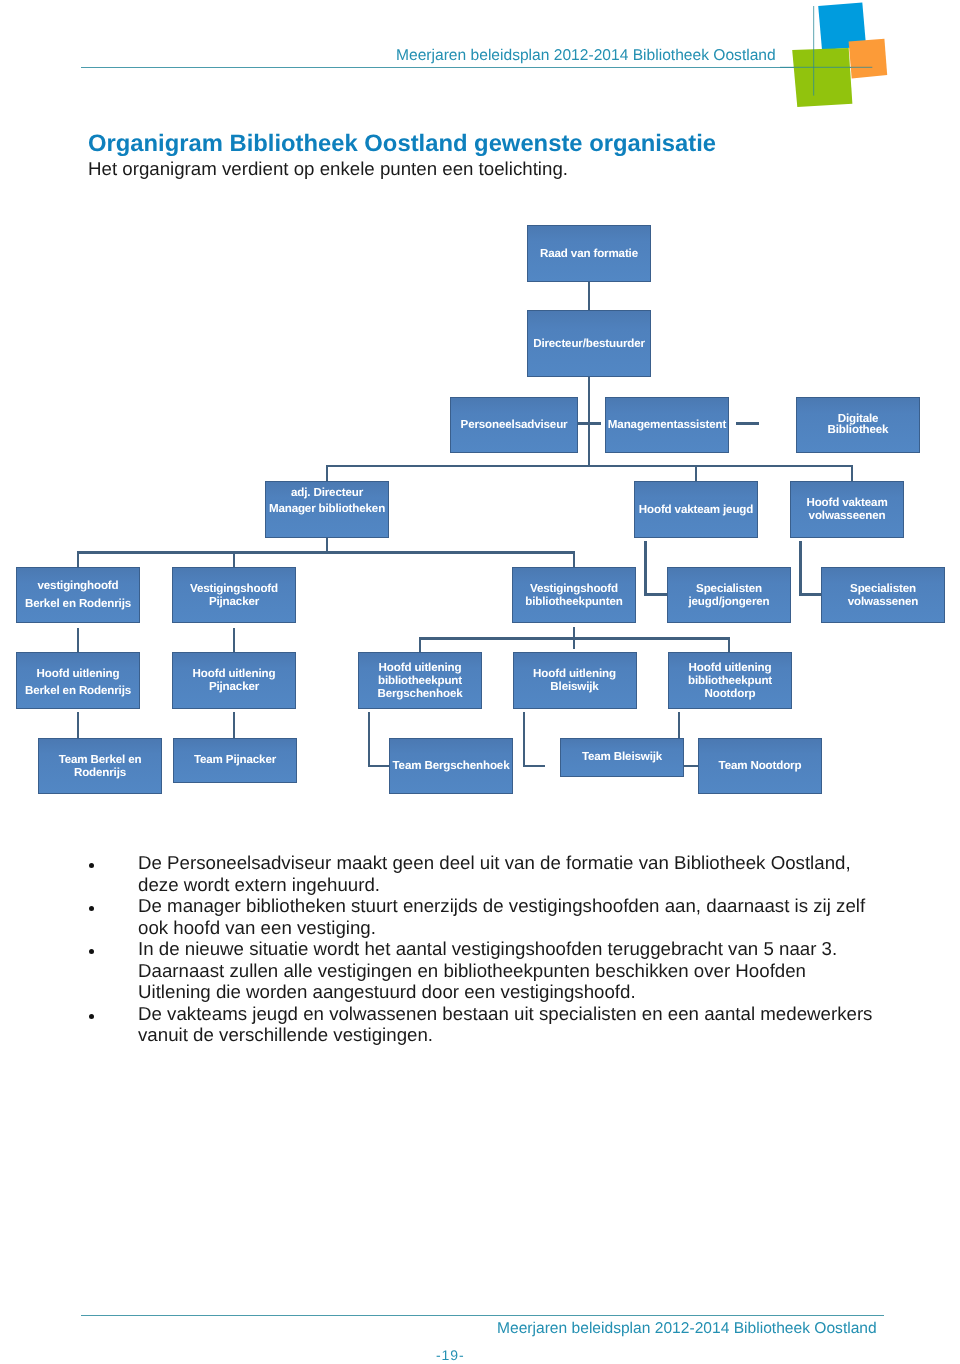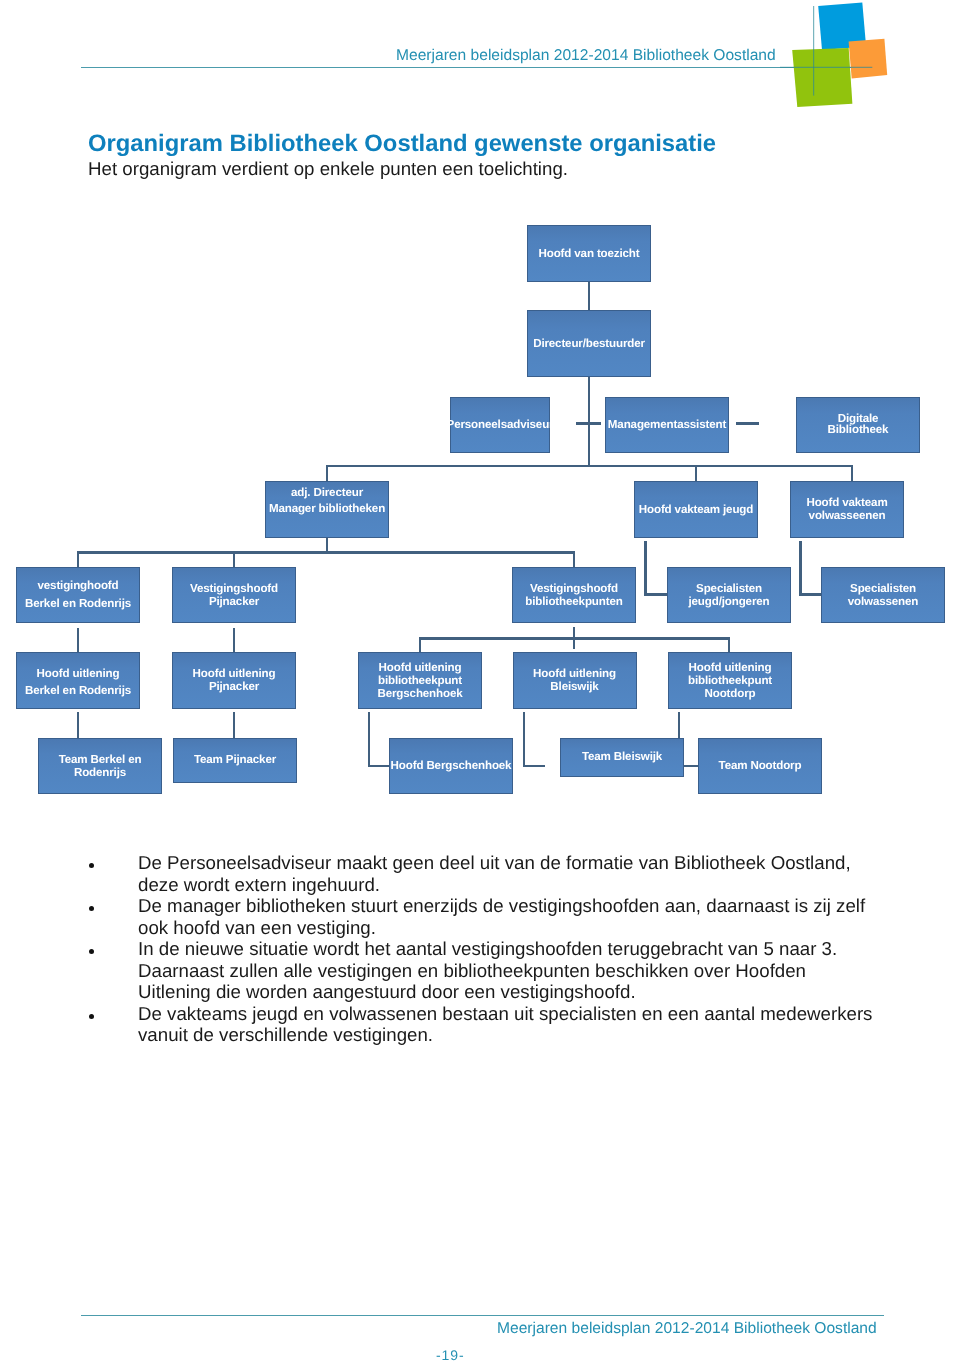--- a/index.html
+++ b/index.html
@@ -89,26 +89,26 @@
       <div class="conn" style="left: 727.7px; top: 637px; width: 2.6px; height: 15px;"></div>
       <div class="conn" style="left: 76.7px; top: 712px; width: 2.6px; height: 25.5px;"></div>
       <div class="conn" style="left: 232.7px; top: 712px; width: 2.6px; height: 25.5px;"></div>
       <div class="conn" style="left: 367.5px; top: 712px; width: 2.6px; height: 55px;"></div>
       <div class="conn" style="left: 367.5px; top: 764.5px; width: 22px; height: 2.6px;"></div>
       <div class="conn" style="left: 522.5px; top: 712px; width: 2.6px; height: 55px;"></div>
       <div class="conn" style="left: 522.5px; top: 764.5px; width: 22px; height: 2.6px;"></div>
       <div class="conn" style="left: 677.5px; top: 712px; width: 2.6px; height: 55px;"></div>
       <div class="conn" style="left: 677.5px; top: 764.5px; width: 21px; height: 2.6px;"></div>
       <div class="node" style="left: 527px; top: 225px; width: 124px; height: 56.5px;">
-        <span>Hoofd van toezicht</span>
+        <span>Raad van formatie</span>
       </div>
       <div class="node" style="left: 527px; top: 310px; width: 124px; height: 67px;">
         <span>Directeur/bestuurder</span>
       </div>
-      <div class="node" style="left: 450px; top: 396.5px; width: 100px; height: 56.5px;">
+      <div class="node" style="left: 450px; top: 396.5px; width: 128px; height: 56.5px;">
         <span>Personeelsadviseur</span>
       </div>
       <div class="node" style="left: 605px; top: 396.5px; width: 124px; height: 56.5px;">
         <span>Managementassistent</span>
       </div>
       <div class="node" style="left: 764px; top: 396.5px; width: 124px; height: 56.5px; line-height: 10.3px; margin-left: 32px;">
         <span>Digitale<br>Bibliotheek</span>
       </div>
       <div class="node" style="left: 265px; top: 481px; width: 124px; height: 56.5px; line-height: 15.6px; padding-bottom: 17px;">
         <span>adj. Directeur<br>Manager bibliotheken</span>
@@ -149,21 +149,21 @@
       <div class="node" style="left: 668px; top: 652px; width: 124px; height: 56.5px;">
         <span>Hoofd uitlening<br>bibliotheekpunt<br>Nootdorp</span>
       </div>
       <div class="node" style="left: 38px; top: 737.5px; width: 124px; height: 56.5px;">
         <span>Team Berkel en<br>Rodenrijs</span>
       </div>
       <div class="node" style="left: 173px; top: 737.5px; width: 124px; height: 45px;">
         <span>Team Pijnacker</span>
       </div>
       <div class="node" style="left: 389px; top: 737.5px; width: 124px; height: 56.5px;">
-        <span>Hoofd Bergschenhoek</span>
+        <span>Team Bergschenhoek</span>
       </div>
       <div class="node" style="left: 560px; top: 737.5px; width: 124px; height: 39px;">
         <span>Team Bleiswijk</span>
       </div>
       <div class="node" style="left: 698px; top: 737.5px; width: 124px; height: 56.5px;">
         <span>Team Nootdorp</span>
       </div>
     </div>
 
   <div class="bullets" id="bullets">

